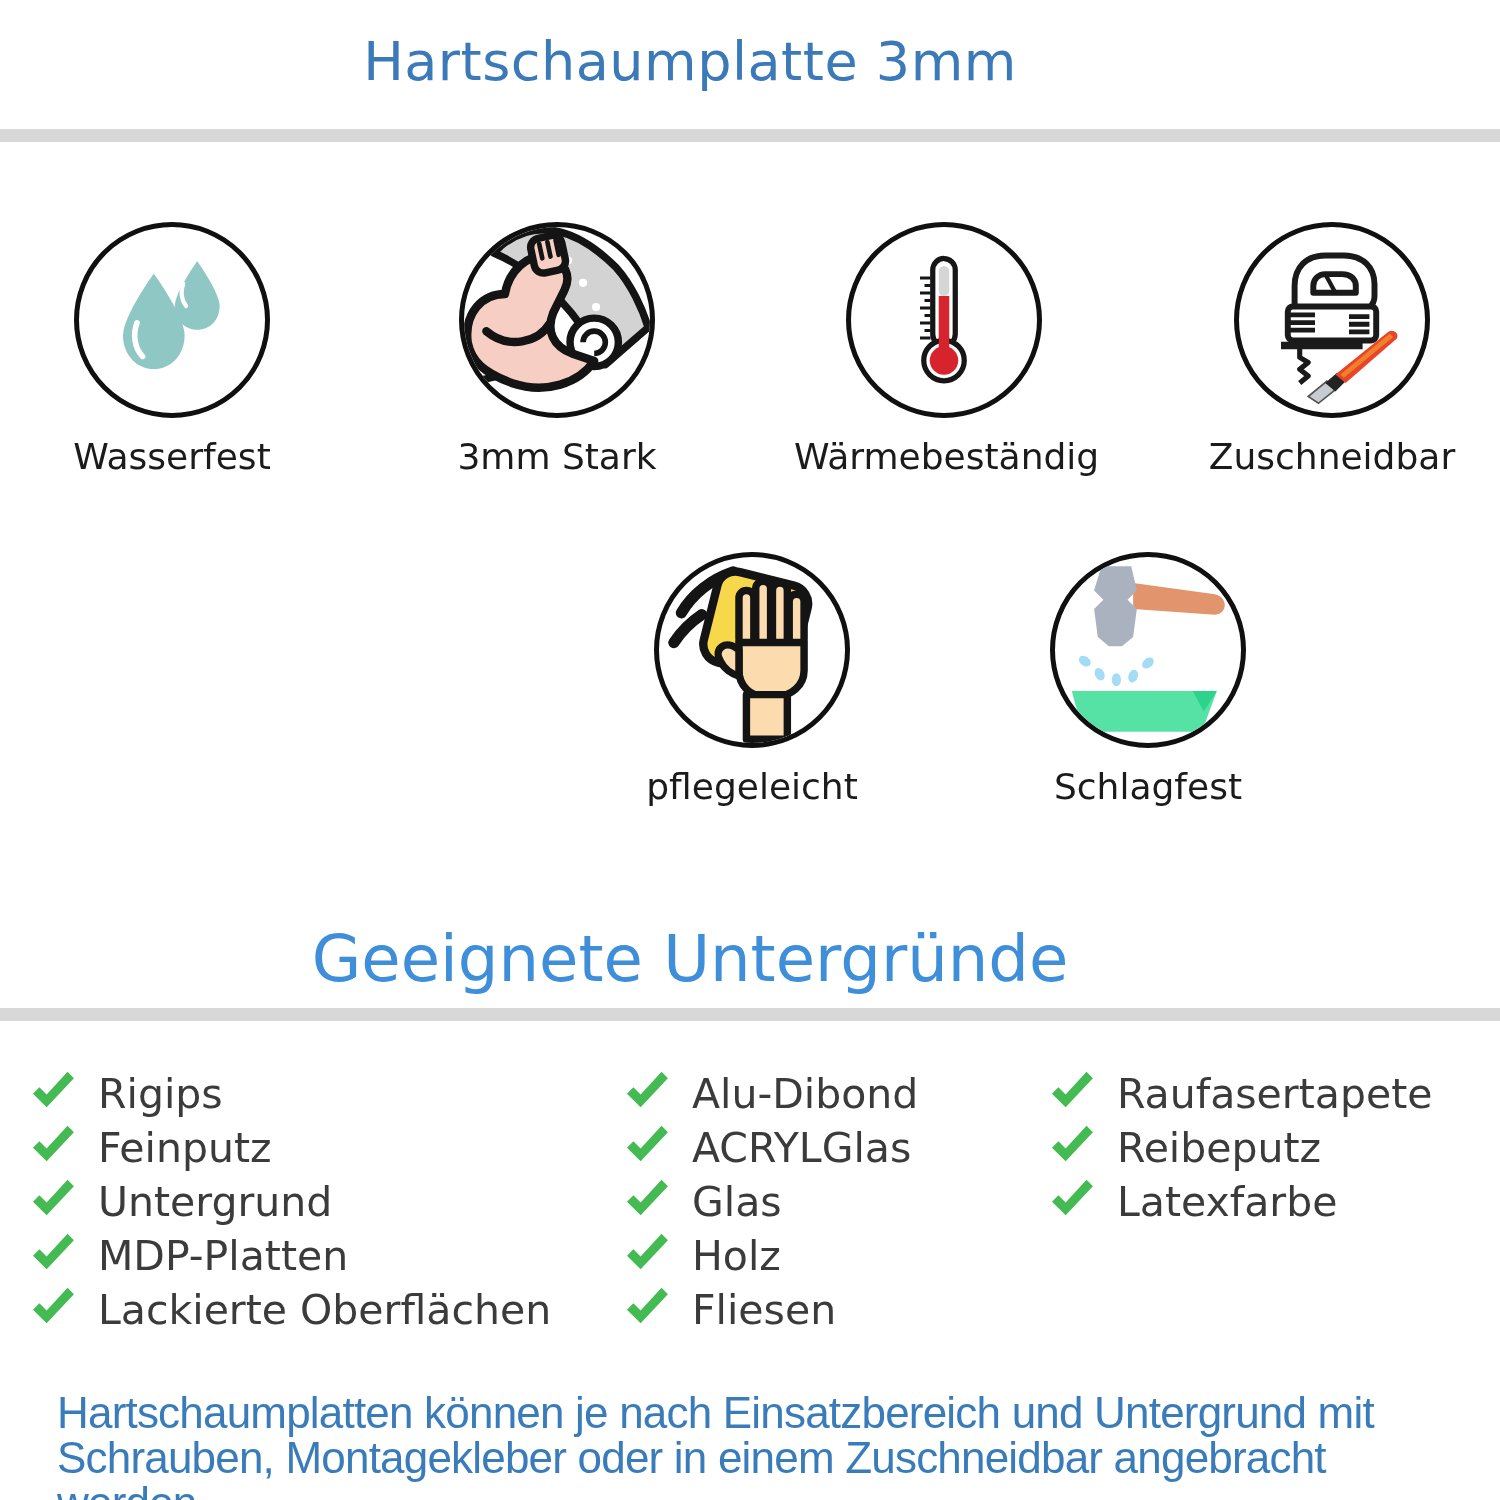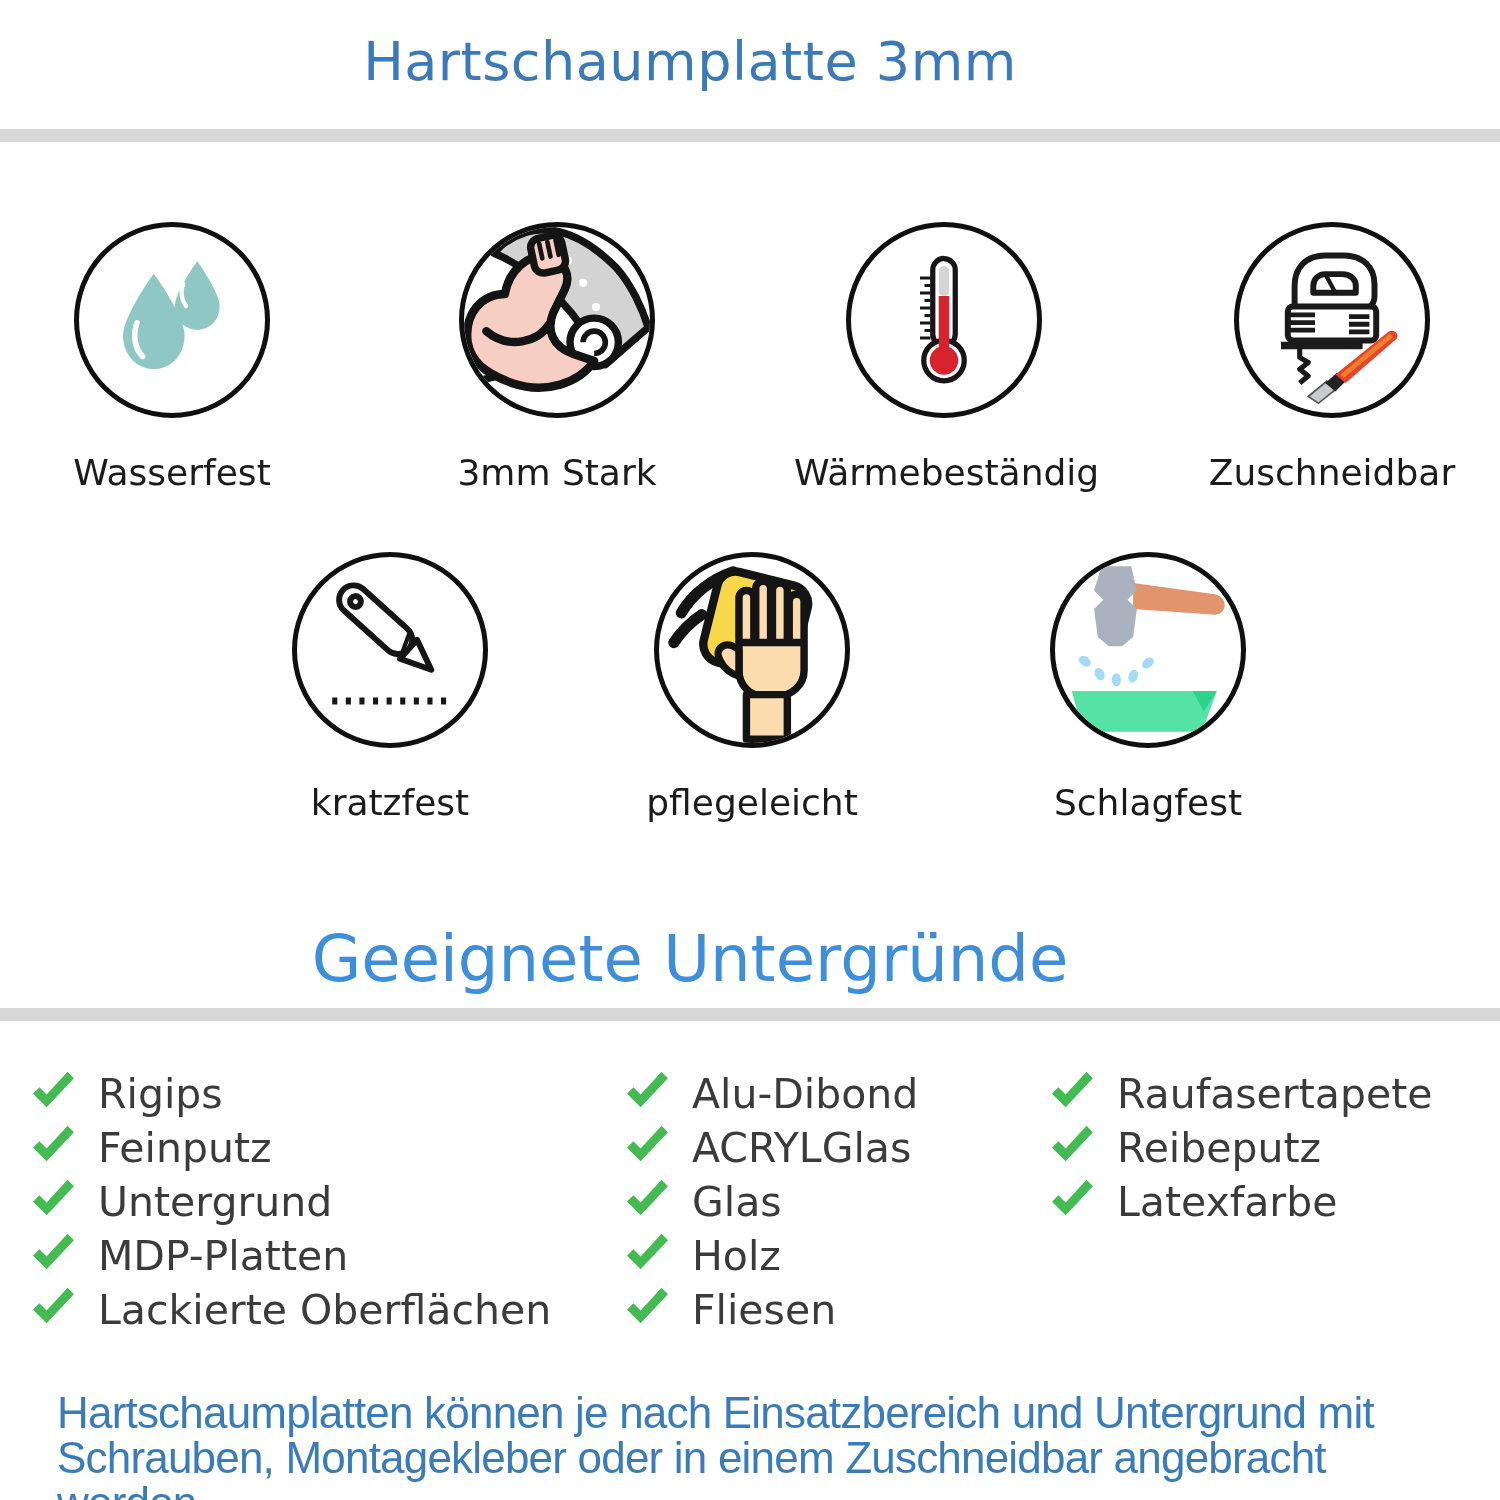--- a/index.html
+++ b/index.html
@@ -10,21 +10,21 @@
   #main-title{top:30px;color:#3b79b8;letter-spacing:0.5px;}
   #substrates-title{top:922px;color:#3e8ed9;font-size:64px;}
   .divider{position:absolute;left:0;width:1500px;height:13px;background:#d8d8d8;}
   #divider-1{top:129px;}
   #divider-2{top:1008px;}
 
   .feature{position:absolute;width:300px;text-align:center;}
   .circle{width:186px;height:186px;border:5px solid #101010;border-radius:50%;
           margin:0 auto;background:#fff;display:flex;align-items:center;justify-content:center;
           overflow:hidden;}
-  .feature-label{margin-top:34px;font-size:36px;color:#1b1b1b;white-space:nowrap;}
+  .feature-label{margin-top:18px;font-size:36px;color:#1b1b1b;white-space:nowrap;}
 
   .scol{position:absolute;top:1070px;}
   .srow{display:flex;align-items:flex-start;height:54px;}
   .check{width:46px;height:40px;flex:0 0 46px;margin-right:22px;}
   .slabel{font-size:41px;color:#3b3b3b;white-space:nowrap;}
 
   #footer-note{position:absolute;left:57px;top:1390px;width:1420px;
                font-family:"Liberation Sans",sans-serif;font-size:44px;line-height:45px;
                letter-spacing:-0.8px;color:#3a7cba;}
 </style>
@@ -108,34 +108,20 @@
         </g>
         <polygon points="36,95 47,86 52,91 42,99" fill="#c6ccd2" stroke="#555" stroke-width="1"></polygon>
         <polygon points="46,87 53,81 58,86 52,92" fill="#232323"></polygon>
         <path d="M52,82 L83,57 C86,55 90,58 88,61 L58,87 Z" fill="#e8432b"></path>
         <path d="M55,82 L84,58 L86,60 L57,84 Z" fill="#f0812a"></path>
       </svg>
     </div>
     <div class="feature-label">Zuschneidbar</div>
   </div>
 
-  <div class="feature" style="left:240px;top:552px">
-    <div class="circle">
-      <svg width="170" height="170" viewBox="0 0 100 100">
-        <g transform="rotate(42 48 40)" fill="#fff" stroke="#161616" stroke-width="3.5" stroke-linejoin="round">
-          <rect x="12" y="30" width="52" height="17" rx="8.5"></rect>
-          <circle cx="22" cy="38.5" r="3.2"></circle>
-          <polygon points="64,31 82,38.5 64,46"></polygon>
-          <path d="M58,31 L64,46" fill="none" stroke-width="2.5"></path>
-        </g>
-        <line x1="16" y1="80" x2="84" y2="80" stroke="#161616" stroke-width="4" stroke-dasharray="3 5"></line>
-      </svg>
-    </div>
-    <div class="feature-label">kratzfest</div>
-  </div>
 
   <div class="feature" style="left:602px;top:552px">
     <div class="circle">
       <svg width="186" height="186" viewBox="0 0 100 100">
         <path d="M12,30 C18,20 28,12 40,8" stroke="#141414" stroke-width="6" fill="none" stroke-linecap="round"></path>
         <path d="M8,46 C12,40 17,35 23,31" stroke="#141414" stroke-width="6" fill="none" stroke-linecap="round"></path>
         <g transform="rotate(14 52 36)">
           <rect x="27" y="11" width="50" height="50" rx="10" fill="#f8d84b" stroke="#141414" stroke-width="4.5"></rect>
         </g>
         <g fill="#fcdcae" stroke="#141414" stroke-width="4" stroke-linejoin="round" stroke-linecap="round">

